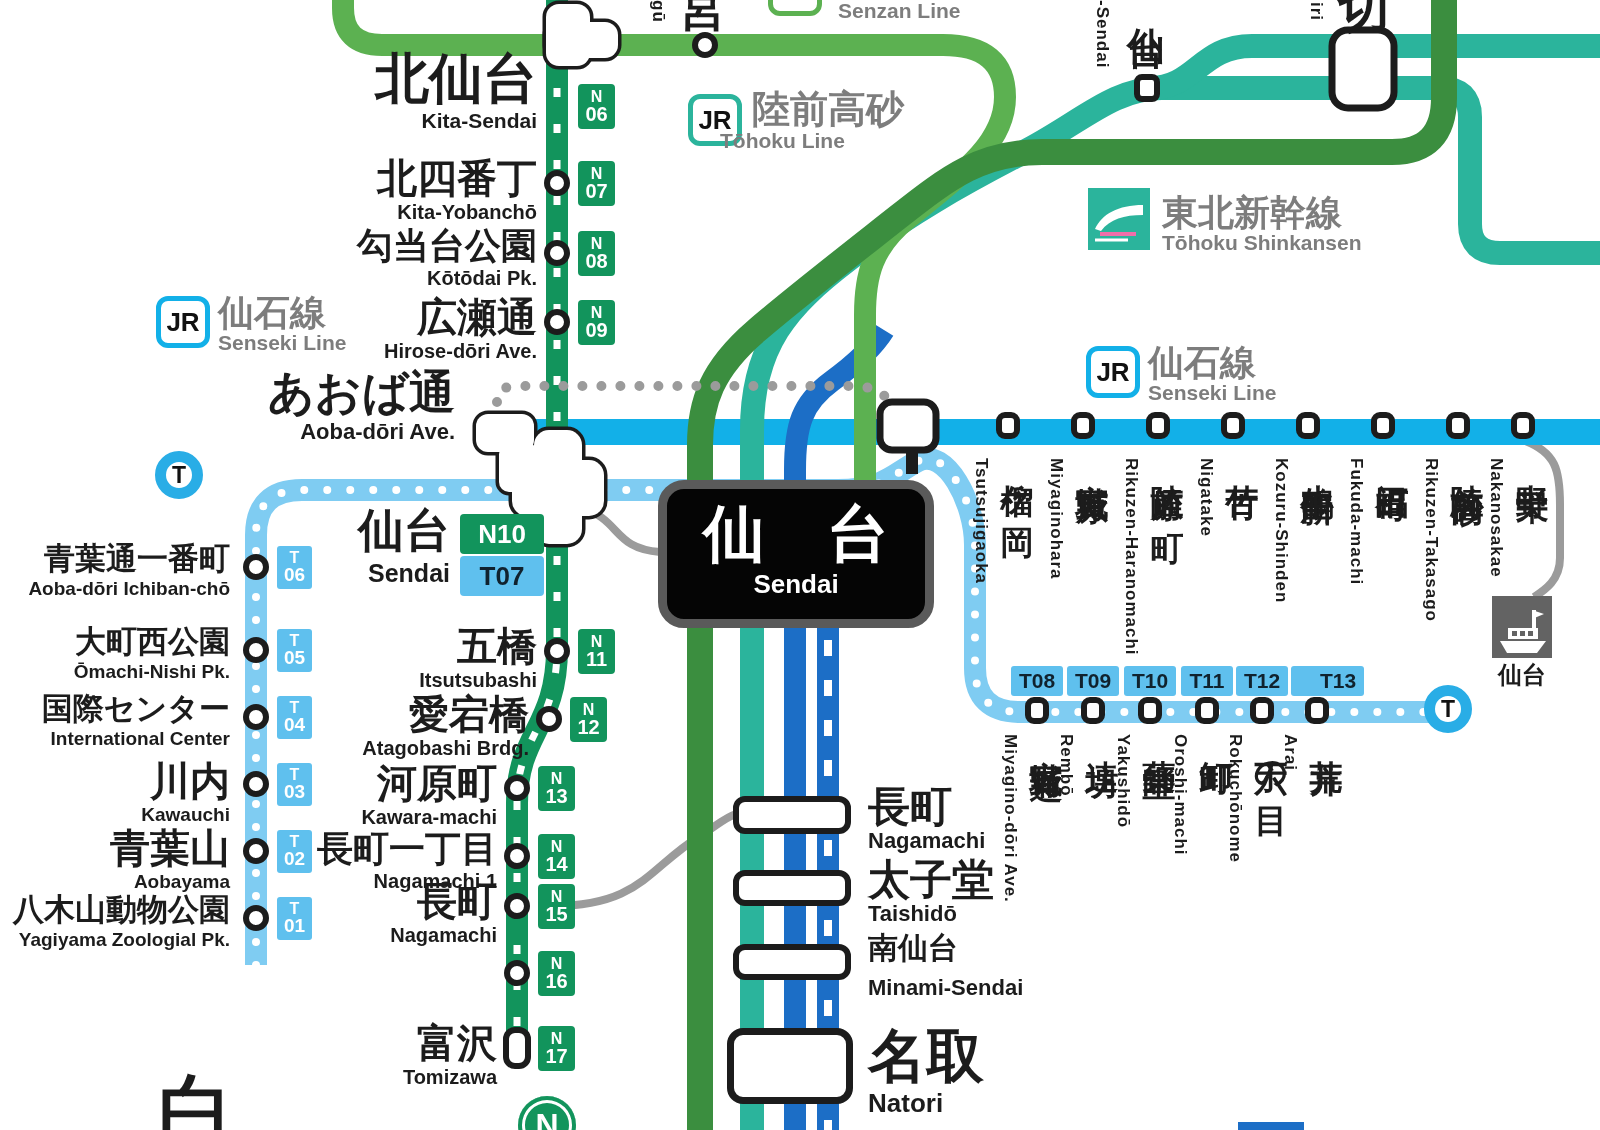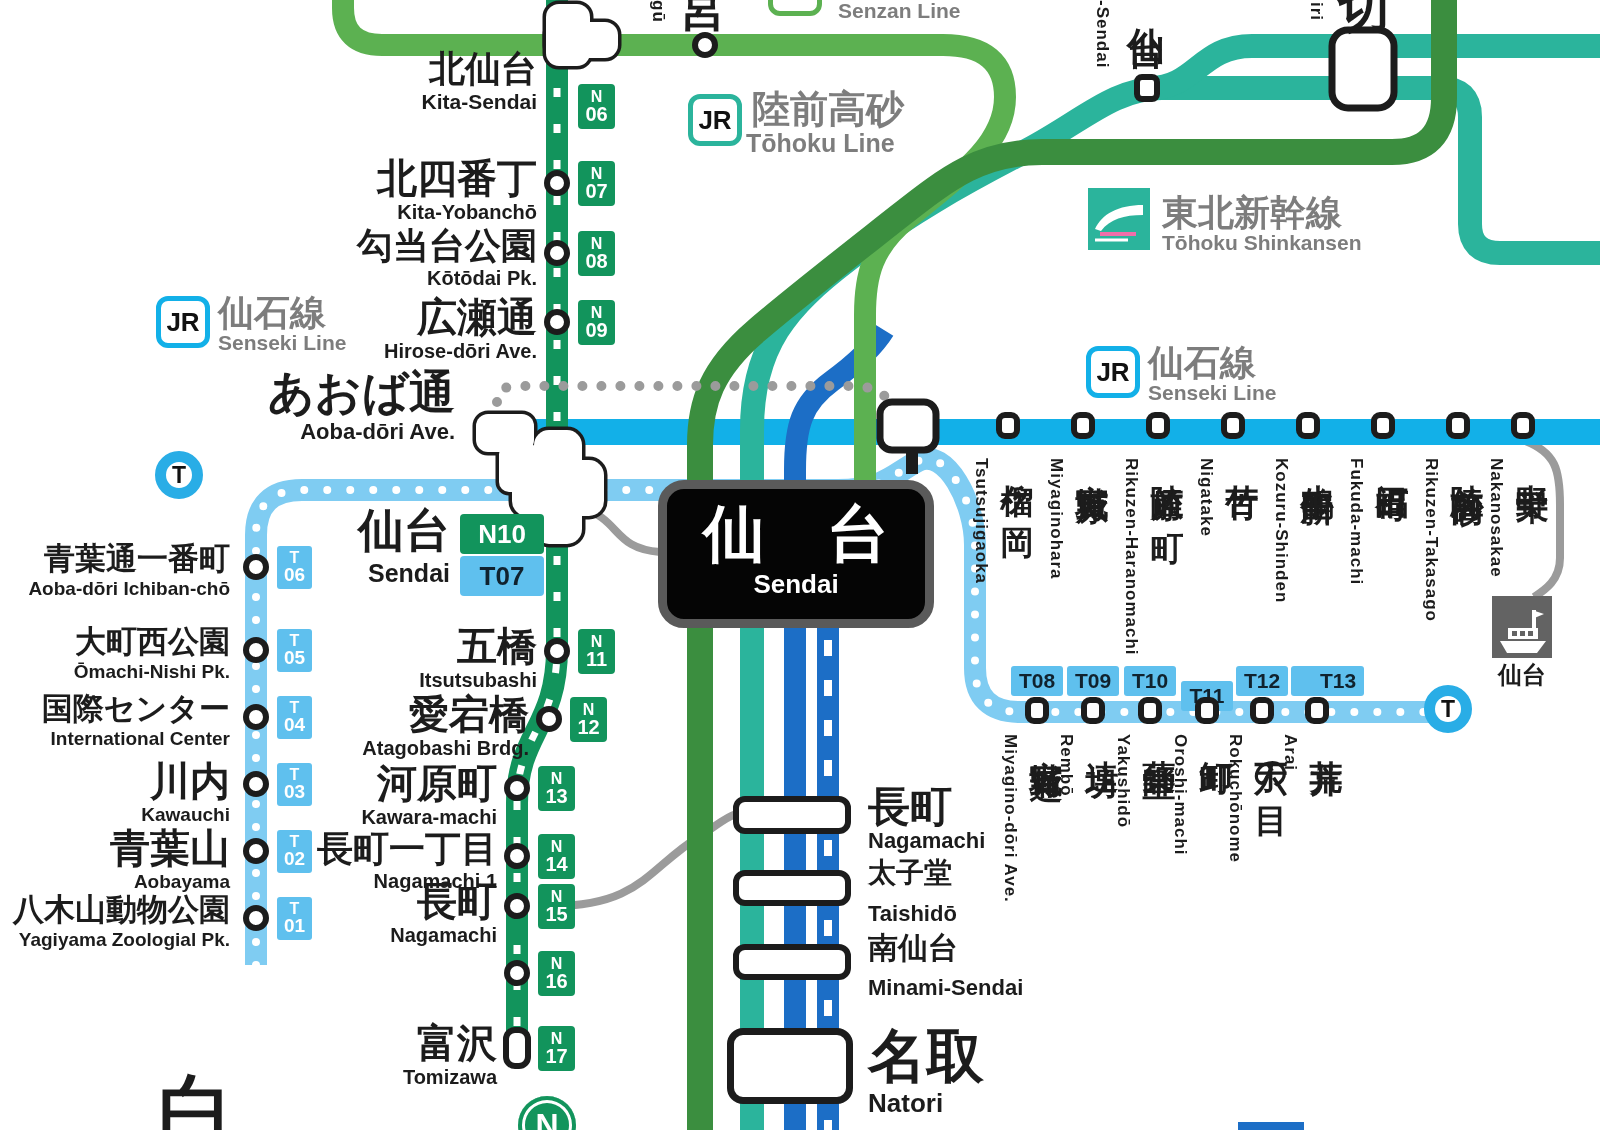--- a/index.html
+++ b/index.html
@@ -103,21 +103,21 @@
 
   <div class="jr-badge" style="left:768px;top:-36px;border-color:var(--c-senzan)">
       <span>JR</span>
     </div>
   <div class="abs r gray z3" style="left:838px;top:0px;font-size:21px">Senzan Line</div>
 
   <div class="jr-badge" style="left:688px;top:94px;border-color:var(--c-tohoku_teal)">
       <span>JR</span>
     </div>
   <div class="abs k gray z3" style="left:752px;top:90px;font-size:38px">陸前高砂</div>
-  <div class="abs r gray z3" style="left:746px;top:130px;font-size:25px">Tōhoku Line</div>
+  <div class="abs r gray z3" style="left:720px;top:130px;font-size:21px">Tōhoku Line</div>
 
   <div class="abs z3" style="left:1088px;top:188px">
     <svg width="62" height="62" viewBox="0 0 62 62">
       <rect width="62" height="62" fill="var(--c-tohoku_teal)"></rect>
       <path d="M 7 41 C 14 26 30 17 55 17 L 55 27 C 36 27 22 31 13 43 Z" fill="#fff"></path>
       <rect x="12" y="44" width="36" height="4" fill="var(--c-shinkansen_pink)"></rect>
       <path d="M 7 52 H 40" stroke="#fff" stroke-width="3"></path>
     </svg>
   </div>
   <div class="abs k gray z3" style="left:1162px;top:194px;font-size:36px">東北新幹線</div>
@@ -188,21 +188,21 @@
   <div class="abs k z3" style="left:1492px;top:662px;width:60px;text-align:center;font-size:24px">仙台</div>
 
   <div class="ncircle" style="left:518px;top:1096px">
       <span>N</span>
     </div>
 
   <div class="abs k z3" style="left:158px;top:1070px;font-size:76px">白</div>
 
   <div class="abs z2" style="left:1238px;top:1122px;width:66px;height:8px;background:var(--c-jr_blue)"></div>
 <div class="abs right z3" style="left: 157px; top: 50px; width: 380px;">
-      <div class="k" style="font-size: 36px;">北仙台</div>
+      <div class="k" style="font-size: 54px;">北仙台</div>
       <div class="r" style="font-size: 21px; margin-top: 3px;">Kita-Sendai</div>
     </div>
     <div class="nbadge" style="left: 578px; top: 84px;">
       <span class="l1">N</span>
       <span class="l2">06</span>
     </div>
     <div class="abs right z3" style="left: 157px; top: 157px; width: 380px;">
       <div class="k" style="font-size: 40px;">北四番丁</div>
       <div class="r" style="font-size: 20px; margin-top: 3px;">Kita-Yobanchō</div>
     </div>
@@ -353,21 +353,21 @@
     <div class="vwrap" style="left: 1056px; top: 734px;">
       <div class="vk">連坊</div>
       <div class="vr">Rembō</div>
     </div>
     <div class="tbadge-h" style="left: 1124px; top: 666px;">T10</div>
     <div class="mk" style="left: 1138px; top: 697px; width: 24px; height: 27px; border-radius: 9px;"></div>
     <div class="vwrap" style="left: 1113px; top: 734px;">
       <div class="vk">薬師堂</div>
       <div class="vr">Yakushidō</div>
     </div>
-    <div class="tbadge-h" style="left: 1181px; top: 681px;">T11</div>
+    <div class="tbadge-h" style="left: 1181px; top: 666px;">T11</div>
     <div class="mk" style="left: 1195px; top: 697px; width: 24px; height: 27px; border-radius: 9px;"></div>
     <div class="vwrap" style="left: 1170px; top: 734px;">
       <div class="vk">卸町</div>
       <div class="vr">Oroshi-machi</div>
     </div>
     <div class="tbadge-h" style="left: 1236px; top: 666px;">T12</div>
     <div class="mk" style="left: 1250px; top: 697px; width: 24px; height: 27px; border-radius: 9px;"></div>
     <div class="vwrap" style="left: 1225px; top: 734px;">
       <div class="vk">六丁の目</div>
       <div class="vr">Rokuchōnome</div>
@@ -415,21 +415,21 @@
     </div>
     <div class="mk" style="left: 1511px; top: 412px; width: 24px; height: 27px; border-radius: 9px;"></div>
     <div class="vwrap" style="left: 1486px; top: 458px;">
       <div class="vk">中野栄</div>
       <div class="vr">Nakanosakae</div>
     </div>
     <div class="jrbox" style="left: 733px; top: 796px; width: 118px; height: 38px;"></div>
     <div class="abs k z3" style="left: 868px; top: 785px; font-size: 42px;">長町</div>
     <div class="abs r z3" style="left: 868px; top: 829px; font-size: 22px;">Nagamachi</div>
     <div class="jrbox" style="left: 733px; top: 870px; width: 118px; height: 36px;"></div>
-    <div class="abs k z3" style="left: 868px; top: 858px; font-size: 28px;">太子堂</div>
+    <div class="abs k z3" style="left: 868px; top: 858px; font-size: 42px;">太子堂</div>
     <div class="abs r z3" style="left: 868px; top: 902px; font-size: 22px;">Taishidō</div>
     <div class="jrbox" style="left: 733px; top: 944px; width: 118px; height: 36px;"></div>
     <div class="abs k z3" style="left: 868px; top: 932px; font-size: 30px;">南仙台</div>
     <div class="abs r z3" style="left: 868px; top: 976px; font-size: 22px;">Minami-Sendai</div>
     <div class="jrbox" style="left: 727px; top: 1028px; width: 126px; height: 76px; border-width: 7px; border-radius: 16px;"></div>
     <div class="abs k z3" style="left: 868px; top: 1026px; font-size: 58px;">名取</div>
     <div class="abs r z3" style="left: 868px; top: 1090px; font-size: 26px;">Natori</div>
   </div>
 
 </body></html>

